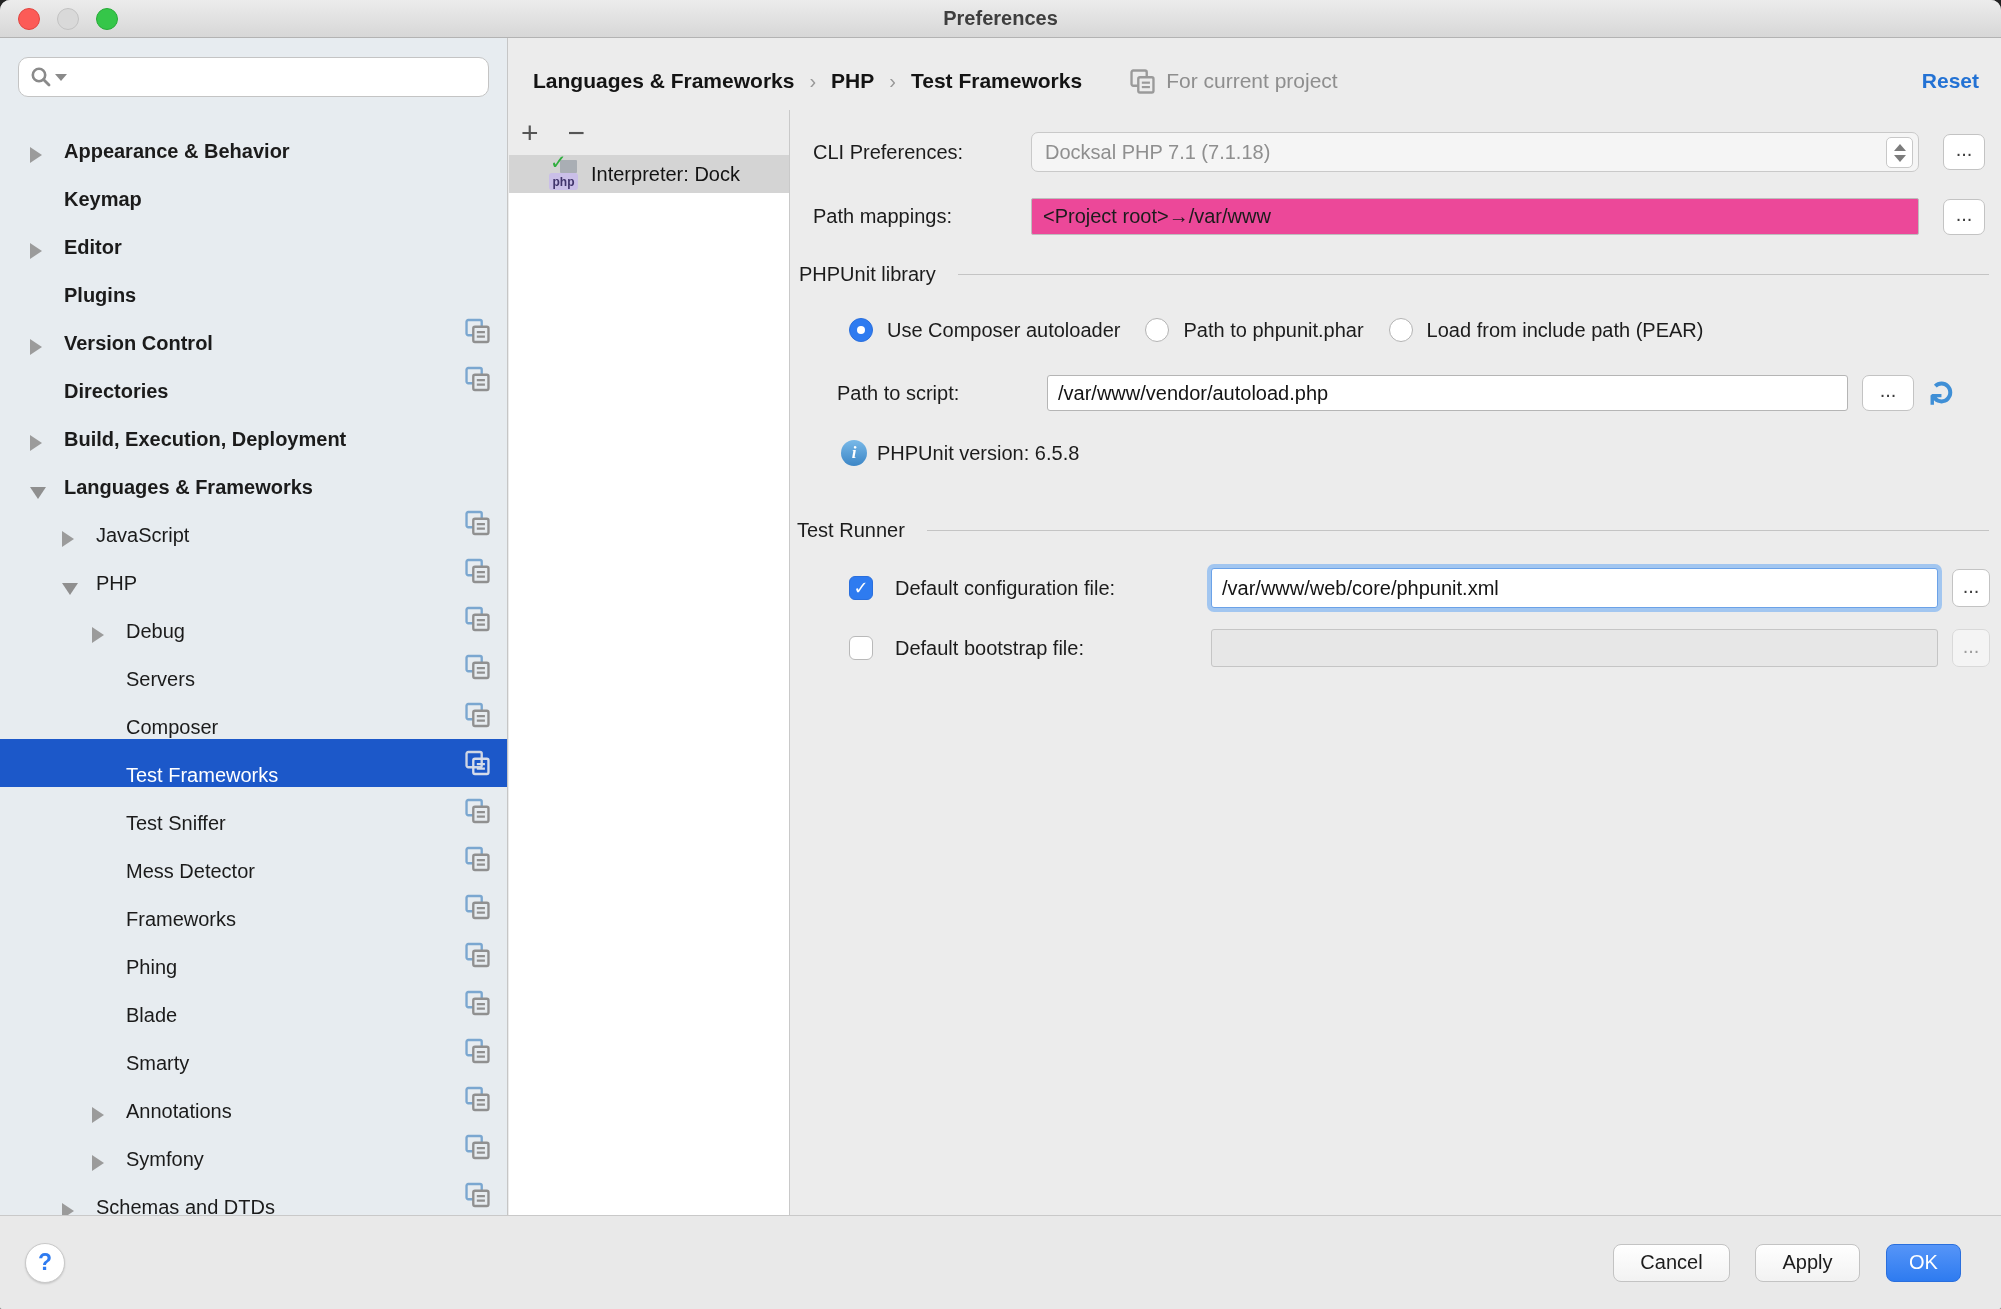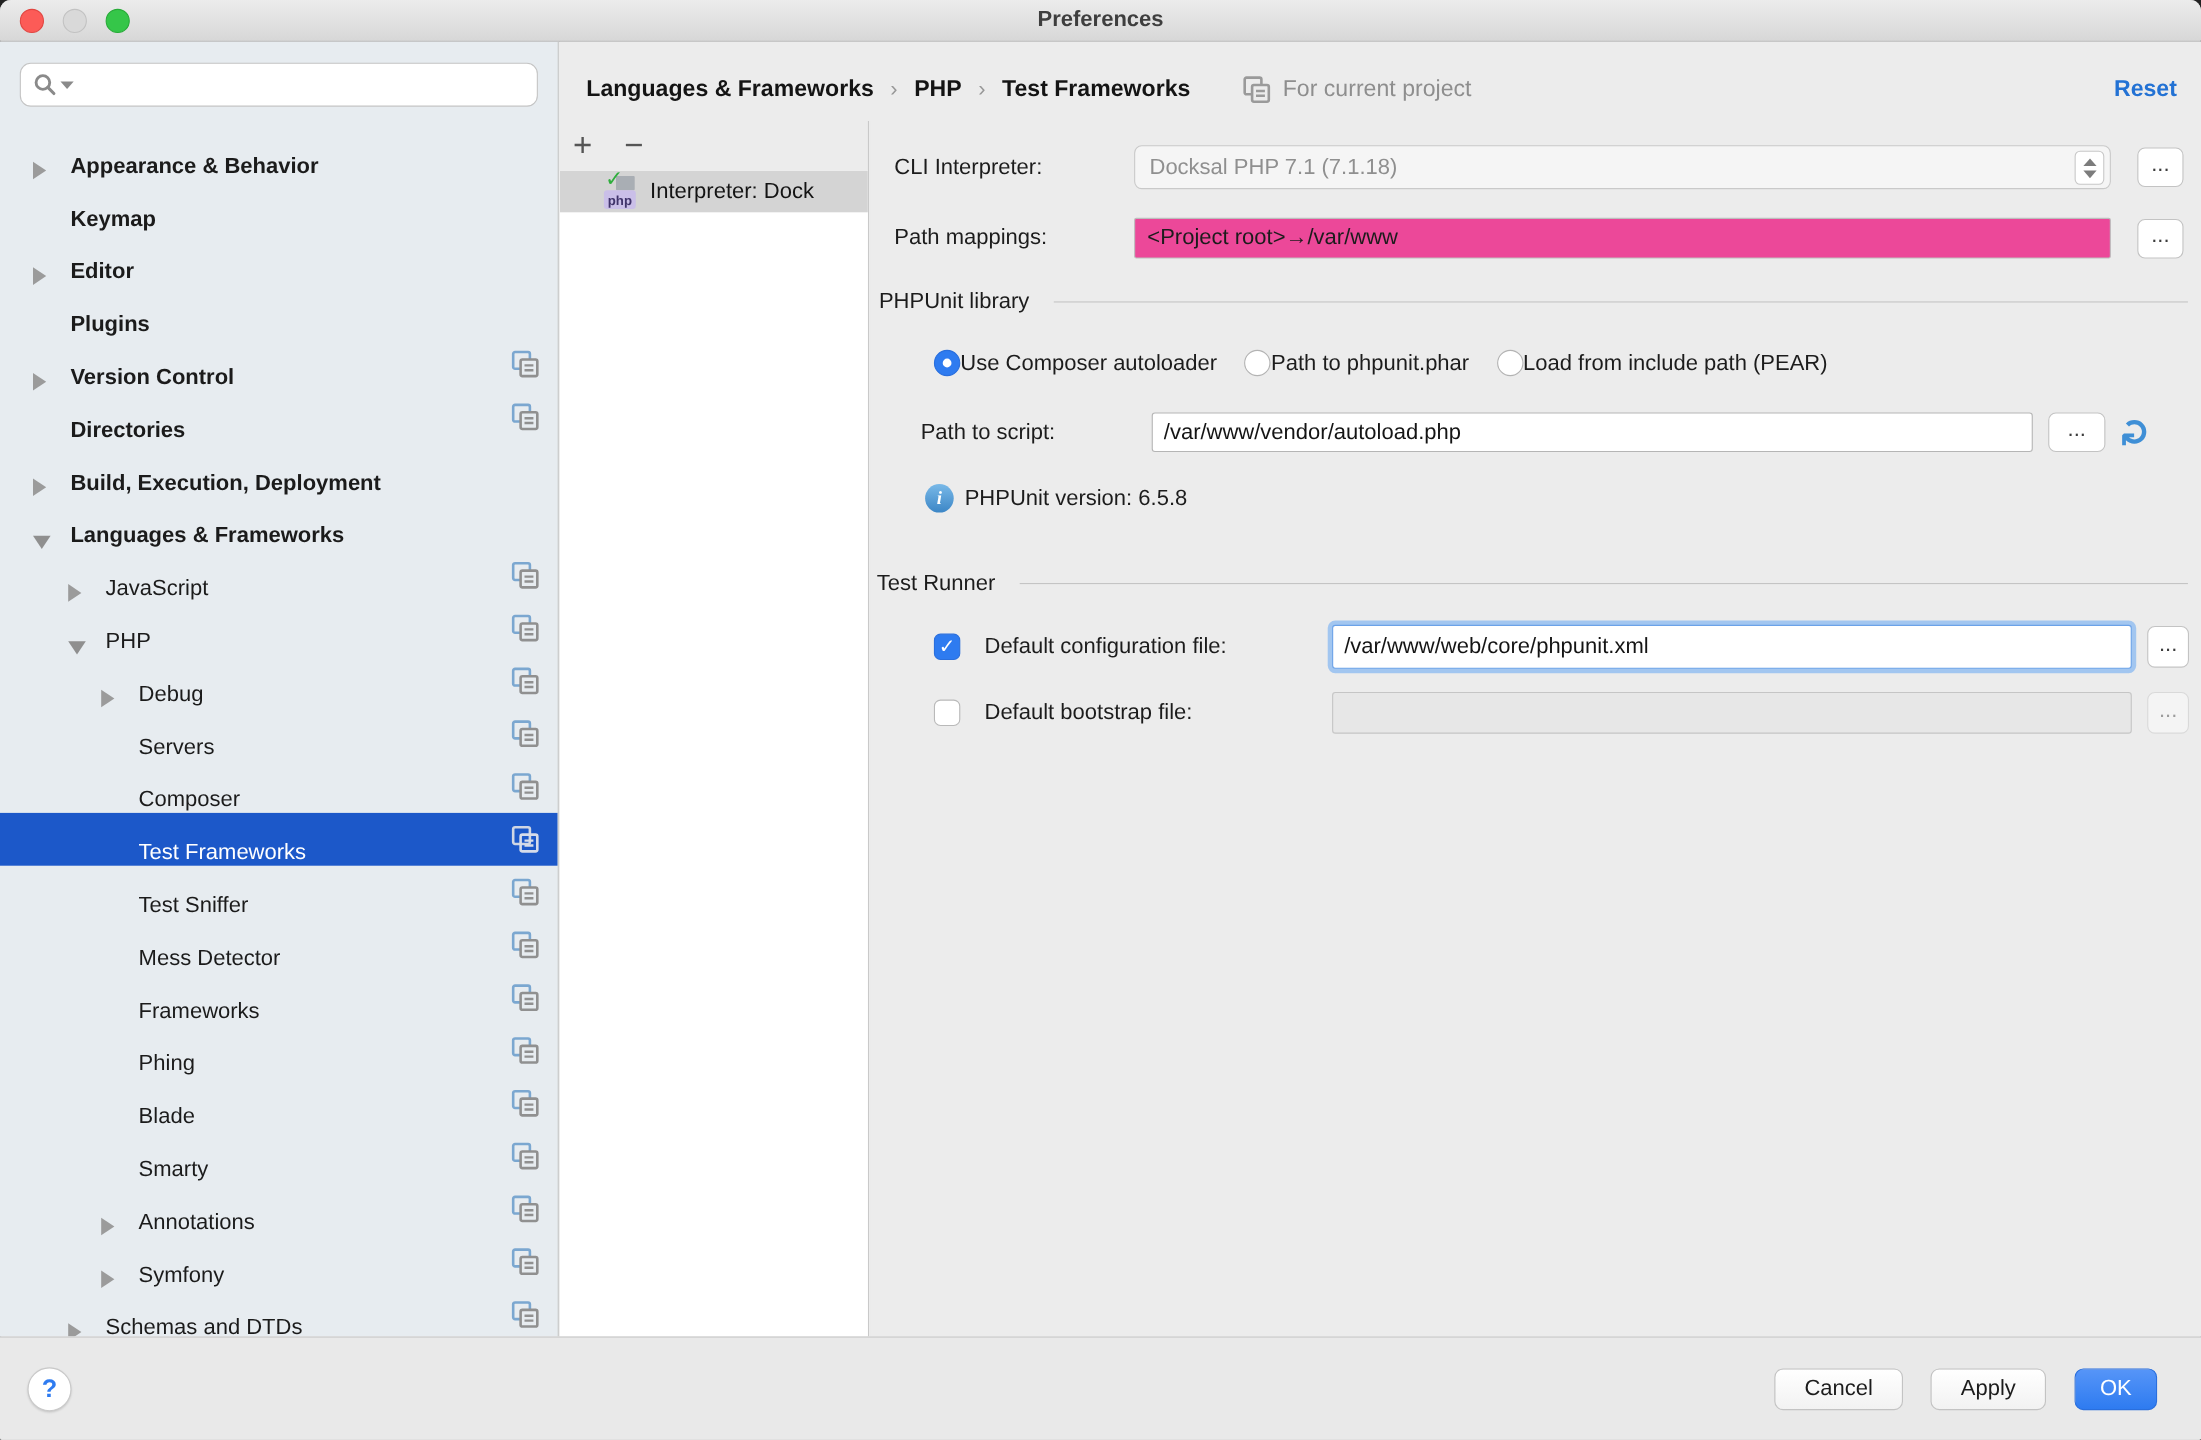--- a/index.html
+++ b/index.html
@@ -119,21 +119,21 @@
     display:flex; align-items:center; padding:0 11px; color:#1c1c1c; white-space:nowrap; overflow:hidden;
   }
   .row-map .browse{ width:42px; margin-left:24px; }
 
   .sect{ display:flex; align-items:center; height:28px; }
   .sect .rule{ flex:1; height:1px; background:#c4c4c4; margin-left:22px; }
   .sect-phpunit{ margin:25px 12px 0 8px; }
   .sect-runner{ margin:49px 12px 0 6px; }
 
   .row-radios{ margin:28px 0 0 58px; display:flex; align-items:center; gap:25px; height:28px; }
-  .radio-opt{ display:flex; align-items:center; cursor:pointer; white-space:nowrap; }
+  .radio-opt{ display:flex; align-items:center; gap:14px; cursor:pointer; white-space:nowrap; }
   .radio{ width:24px; height:24px; border-radius:50%; background:#fff; border:1px solid #b3b3b3; position:relative; flex:none; }
   .radio.sel{ background:var(--accent,#2e7bf0); border-color:#2a6fdd; }
   .radio.sel::after{ content:""; position:absolute; left:50%; top:50%; width:8px; height:8px;
     margin:-4px 0 0 -4px; border-radius:50%; background:#fff; }
 
   .row-script{ margin:31px 43px 0 46px; }
   .row-script .flabel{ width:210px; }
   .txtfield{
     flex:1; height:36px; background:#fff; border:1px solid #b5b5b5; border-radius:3px;
     padding:0 10px; font-size:20px; color:#141414; font-family:inherit; outline:none; min-width:0;
@@ -457,21 +457,21 @@
           <span class="php-badge">php</span>
         </span>
         <span class="interp-label">Interpreter: Dock</span>
       </div>
     </div>
   </div>
 
   <div class="main">
 
     <div class="frow row-cli">
-      <span class="flabel">CLI Interpreter:</span>
+      <span class="flabel">CLI Preferences:</span>
       <div class="combo">
         <span>Docksal PHP 7.1 (7.1.18)</span>
         <span class="stepper">
           <span class="chev-up"></span>
             <span class="chev-dn"></span>
         </span>
       </div>
       <button class="browse">...</button>
     </div>
 

